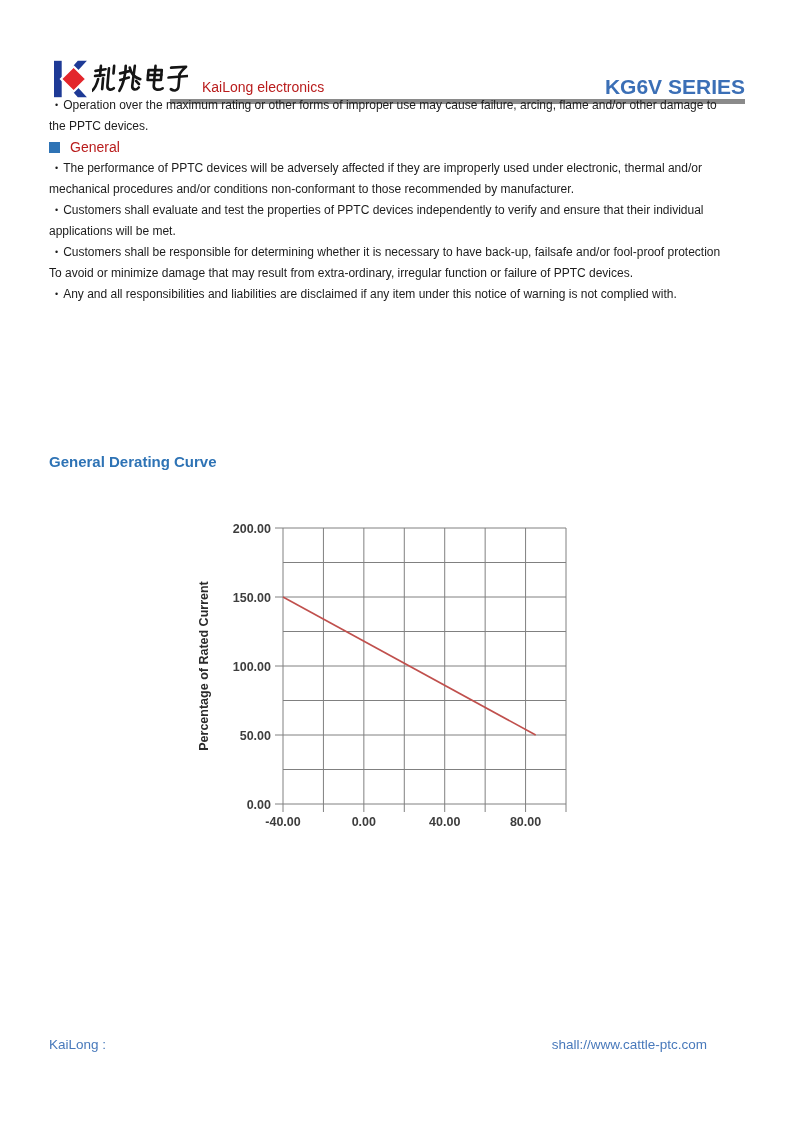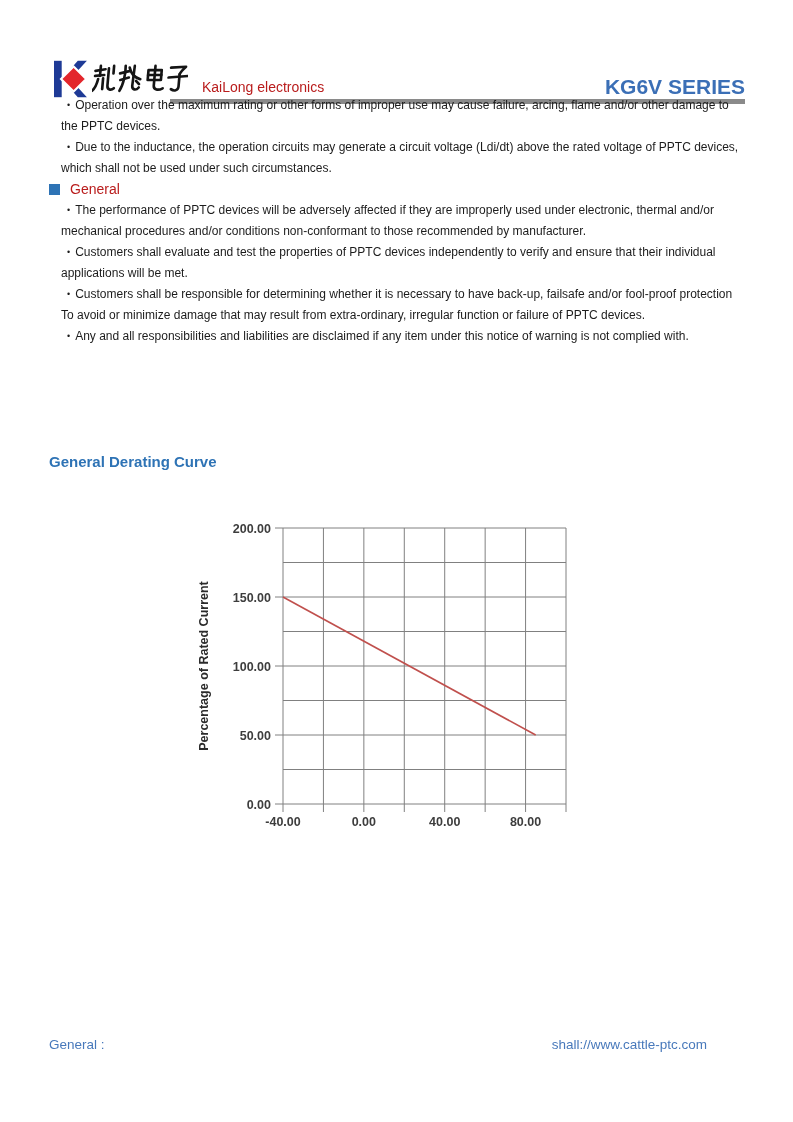--- a/index.html
+++ b/index.html
@@ -9,21 +9,21 @@
   }
   
   .logo{position:absolute;left:47px;top:58px;}
   .brand-cn{position:absolute;left:92px;top:60px;}
   .brand-en{position:absolute;left:202px;top:79px;font-size:14px;color:#b91c1c;}
   .series{position:absolute;right:48px;top:75px;font-size:21px;font-weight:bold;color:#3b6fb6;}
   .header-rule{position:absolute;left:170px;top:99px;width:575px;height:5px;background:#8a8a8a;}
   
   .textblock{position:absolute;left:49px;top:95px;width:700px;font-size:12px;line-height:21px;color:#1c1c1c;}
   .para{white-space:pre-line;}
-  .para.bullet{text-indent:6px;margin-left:12px;}
+  .para.bullet{text-indent:6px;}
   .dot{font-size:9px;margin-right:5px;vertical-align:1px;}
   .section-line{line-height:21px;height:21px;}
   .section-line .sq{display:inline-block;width:11px;height:11px;margin-right:10px;transform:translateY(1px);}
   .section-line .sec-label{font-size:14px;color:#b91c1c;}
   
   .chart-title{position:absolute;left:49px;top:453px;font-size:15px;font-weight:bold;color:#2e73b5;}
   .chart-wrap{position:absolute;left:185px;top:513px;width:400px;height:330px;}
   .chart-wrap svg{font-family:"Liberation Sans", sans-serif;}
   
   .footer-rev{position:absolute;left:49px;top:1037px;font-size:13.5px;color:#4879bb;}
@@ -78,22 +78,20 @@
   </svg>
 </div>
 
 <span class="brand-en">KaiLong electronics</span>
 <span class="series">KG6V SERIES</span>
 <div class="header-rule"></div>
 
 <div class="textblock">
     <div class="para bullet"><span class="dot">•</span>Operation over the maximum rating or other forms of improper use may cause failure, arcing, flame and/or other damage to
 the PPTC devices.</div>
-    <div class="para bullet"><span class="dot">•</span>Due to the inductance, the operation circuits may generate a circuit voltage (Ldi/dt) above the rated voltage of PPTC devices,
-which shall not be used under such circumstances.</div>
     <div class="section-line"><span class="sq" style="background: rgb(46, 115, 181);"></span><span class="sec-label">General</span></div>
     <div class="para bullet"><span class="dot">•</span>The performance of PPTC devices will be adversely affected if they are improperly used under electronic, thermal and/or
 mechanical procedures and/or conditions non-conformant to those recommended by manufacturer.</div>
     <div class="para bullet"><span class="dot">•</span>Customers shall evaluate and test the properties of PPTC devices independently to verify and ensure that their individual
 applications will be met.</div>
     <div class="para bullet"><span class="dot">•</span>Customers shall be responsible for determining whether it is necessary to have back-up, failsafe and/or fool-proof protection
 To avoid or minimize damage that may result from extra-ordinary, irregular function or failure of PPTC devices.</div>
     <div class="para bullet"><span class="dot">•</span>Any and all responsibilities and liabilities are disclaimed if any item under this notice of warning is not complied with.</div>
   </div>
 
@@ -130,14 +128,14 @@
       <text x="86" y="19.5" text-anchor="end" font-size="12.5" font-weight="700" fill="#3d3d3d">200.00</text>
       <text x="98" y="313" text-anchor="middle" font-size="12.5" font-weight="700" fill="#3d3d3d">-40.00</text>
       <text x="178.85714285714283" y="313" text-anchor="middle" font-size="12.5" font-weight="700" fill="#3d3d3d">0.00</text>
       <text x="259.71428571428567" y="313" text-anchor="middle" font-size="12.5" font-weight="700" fill="#3d3d3d">40.00</text>
       <text x="340.57142857142856" y="313" text-anchor="middle" font-size="12.5" font-weight="700" fill="#3d3d3d">80.00</text>
       <text x="23" y="153" text-anchor="middle" font-size="12.5" font-weight="700" fill="#2b2b2b" transform="rotate(-90 23 153)">Percentage of Rated Current</text>
       <polyline points="98,84 350.67857142857144,222" fill="none" stroke="#c0504d" stroke-width="1.6"></polyline>
     </svg>
 </div>
 
-<span class="footer-rev">General :</span>
+<span class="footer-rev">KaiLong :</span>
 <a class="footer-url" href="#">shall://www.cattle-ptc.com</a>
 
 </body></html>

